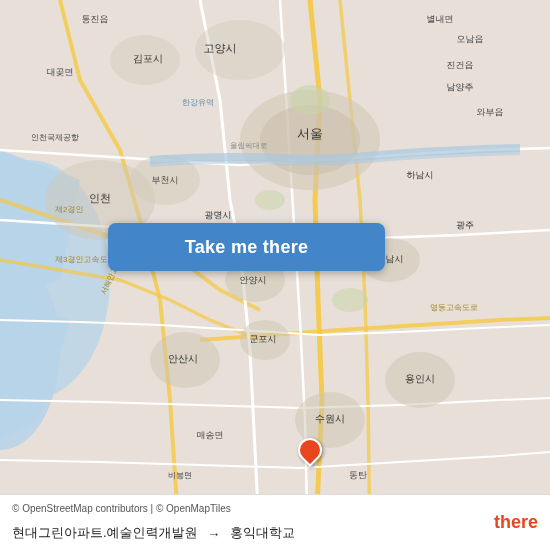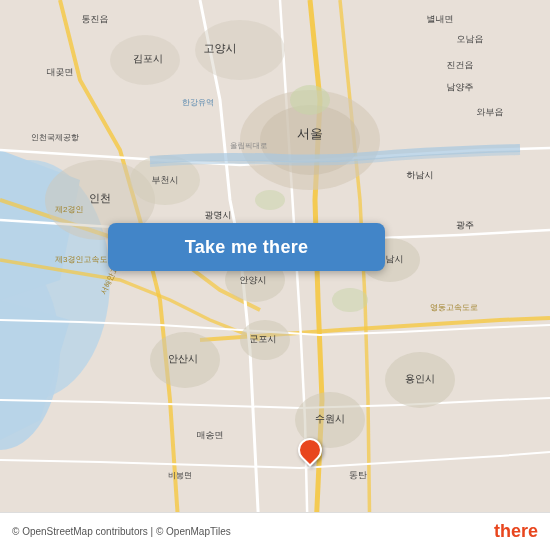--- a/index.html
+++ b/index.html
@@ -237,18 +237,23 @@
 
   <button id="take-me-there-btn">Take me there</button>
 
   <div id="destination-pin">
     <div class="pin-body"></div>
   </div>
 
   <div id="footer-bar">
     <div id="footer-left">
       <span id="footer-attribution">© OpenStreetMap contributors | © OpenMapTiles</span>
+      <div id="footer-route">
+        <span>현대그린아파트.예술인력개발원</span>
+        <span style="margin: 0 6px;">→</span>
+        <span>홍익대학교</span>
+      </div>
     </div>
     <div id="moovit-logo">
       <span class="logo-text">there</span>
     </div>
   </div>
 </div>
 
 </body></html>

